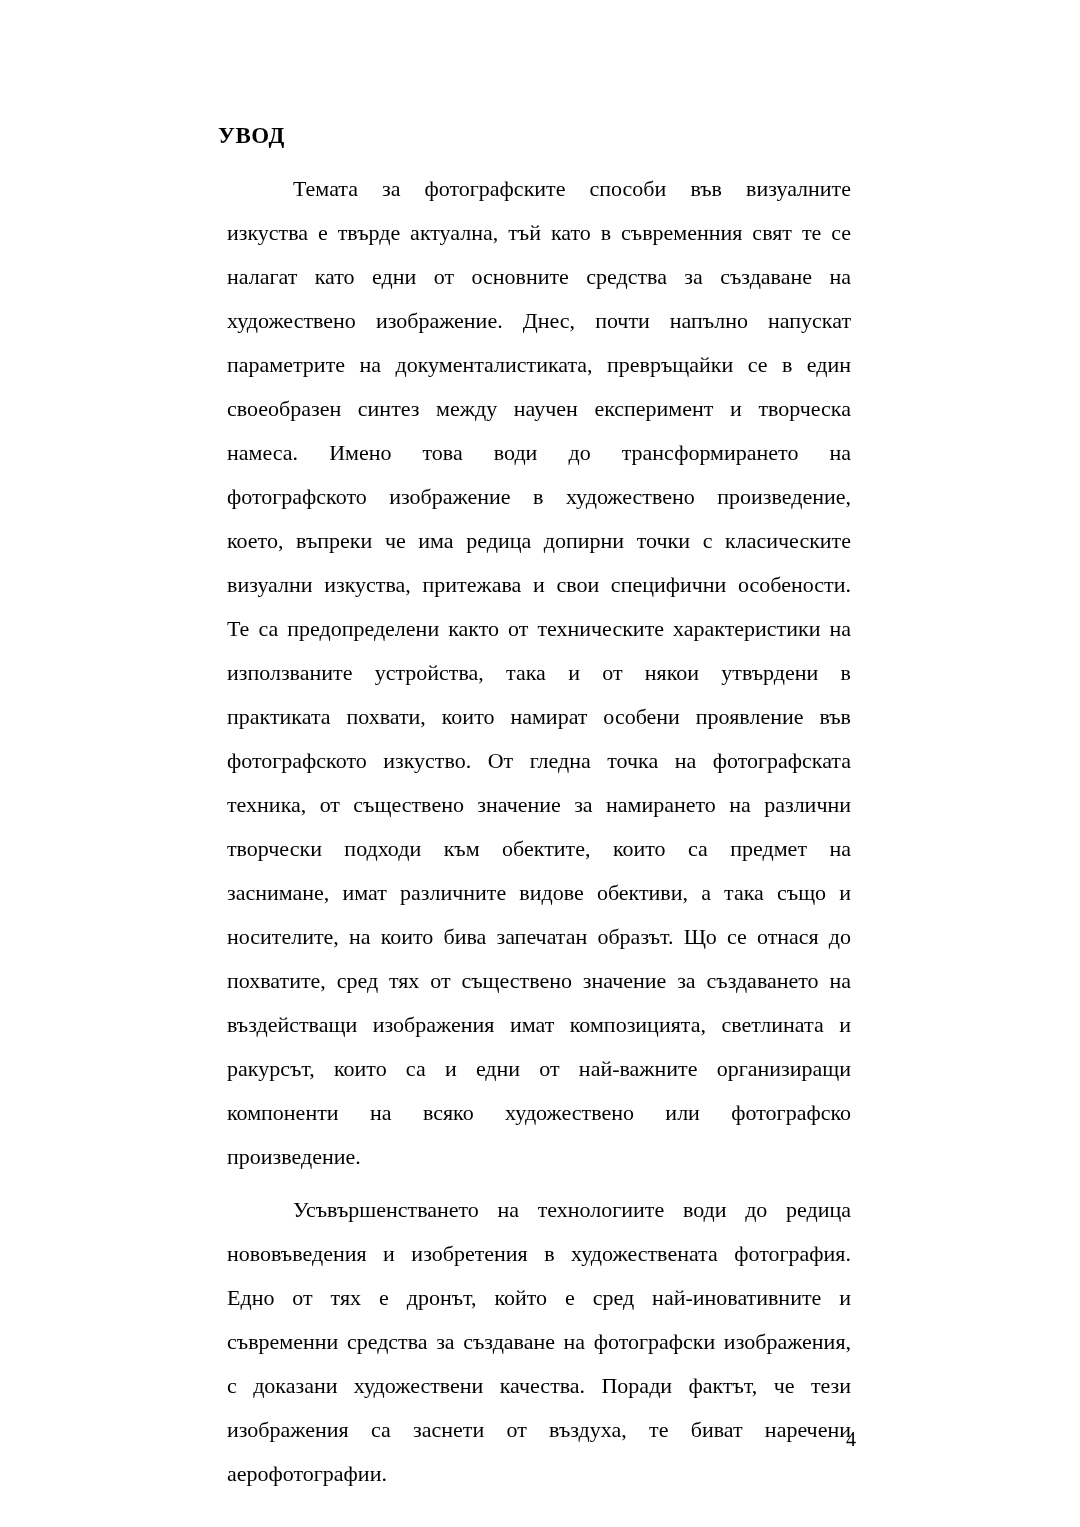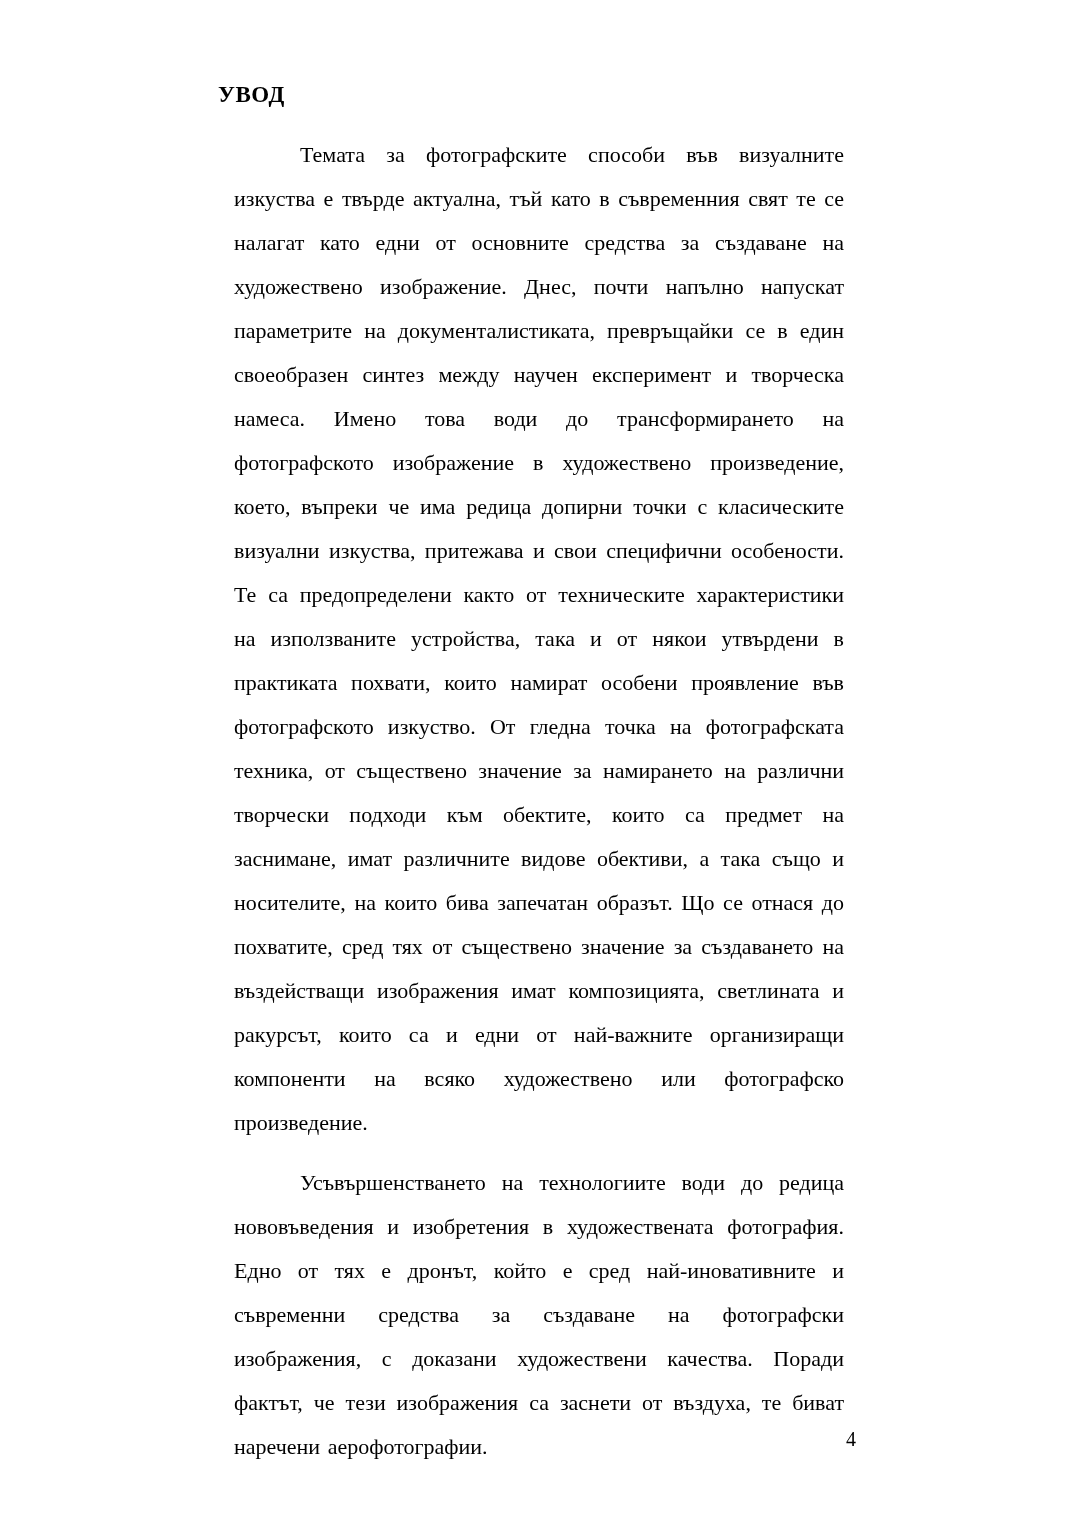--- a/index.html
+++ b/index.html
@@ -8,34 +8,34 @@
     padding: 0;
     background: #ffffff;
   }
   .page {
     position: relative;
     width: 900px;
     height: 1527px;
     margin: 0 auto;
     background: #ffffff;
     box-sizing: border-box;
-    padding: 73px 130px 0 128px;
+    padding: 114px 130px 0 128px;
     font-family: "Liberation Serif", "DejaVu Serif", serif;
     color: #000000;
     overflow: hidden;
   }
   .section-heading {
     font-size: 23px;
     font-weight: bold;
     margin: 0 0 0 0;
     line-height: 44px;
     letter-spacing: 0.5px;
   }
   .body-paragraph {
-    margin: 16px;
+    margin: 9px;
     font-size: 22px;
     line-height: 44px;
     text-align: justify;
     text-indent: 66px;
     word-spacing: 2px;
   }
   .page-number {
     position: absolute;
     right: 134px;
     bottom: 78px;

